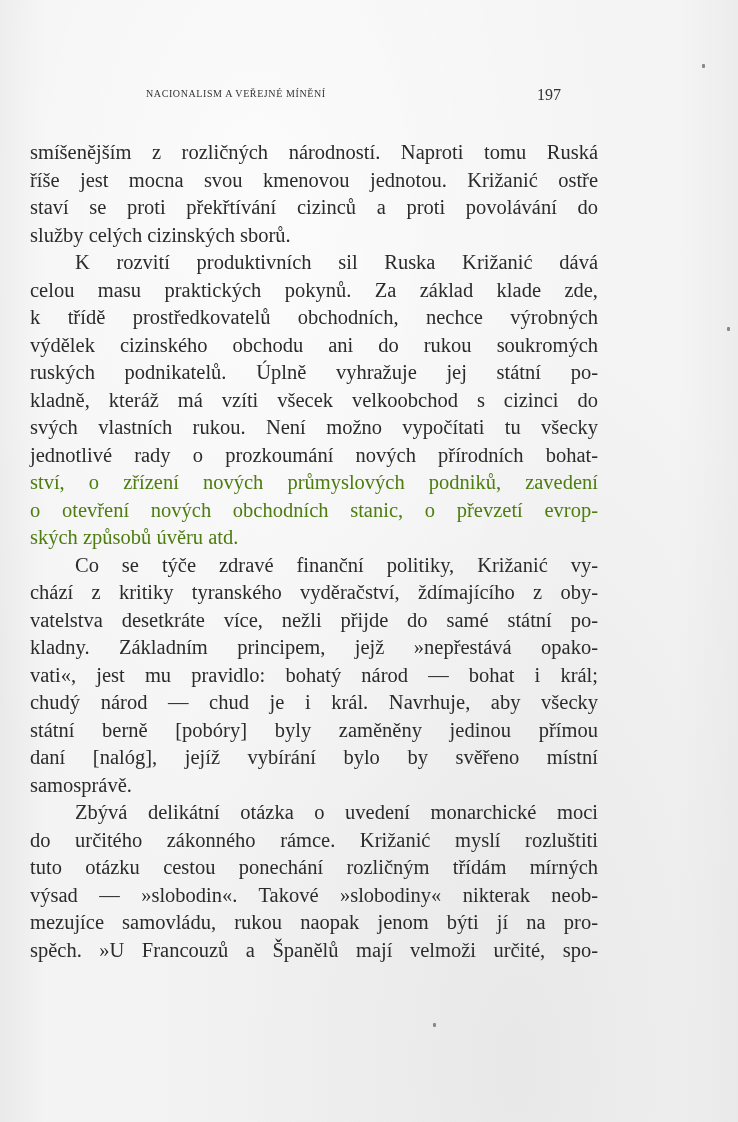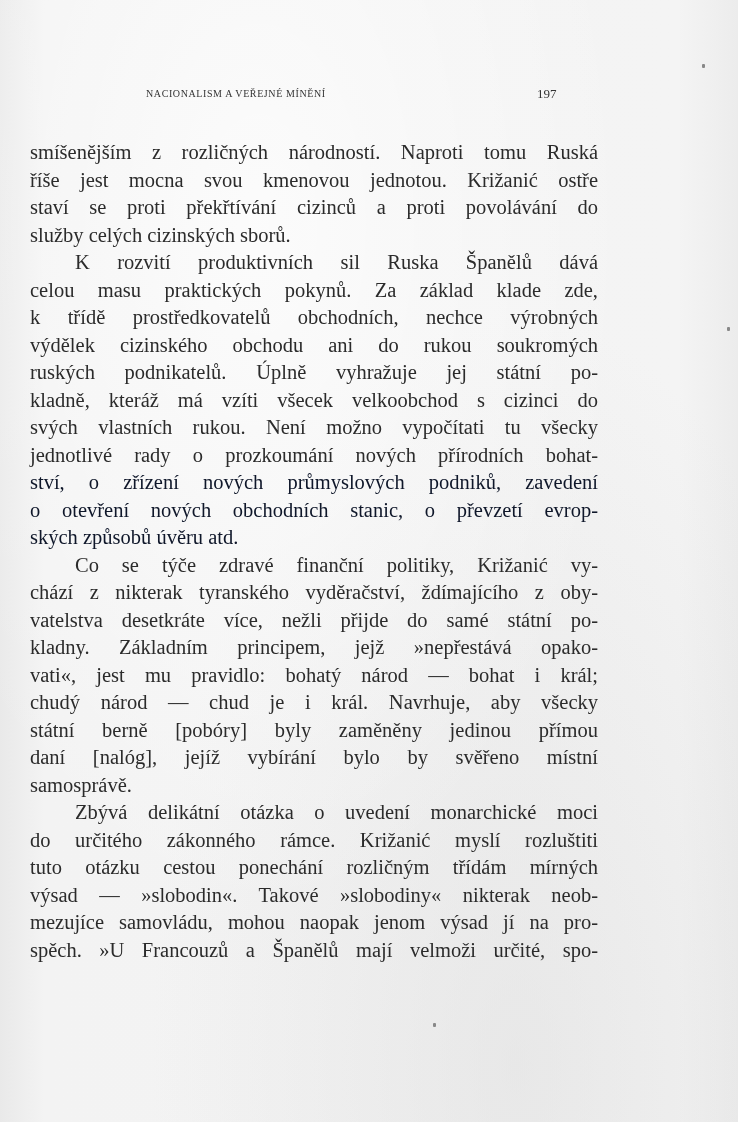--- a/index.html
+++ b/index.html
@@ -16,85 +16,85 @@
   }
   .page { position: absolute; left: 0; top: 0; width: 738px; height: 1122px; }
   .running-head {
     position: absolute; top: 88px; left: 146px; width: 420px;
     font-family: "Liberation Serif", "DejaVu Serif", serif;
     font-size: 10px; letter-spacing: 0.6px; color: #333;
   }
   .page-number {
     position: absolute; top: 86px; left: 537px;
     font-family: "Liberation Serif", "DejaVu Serif", serif;
-    font-size: 13px; color: #333;
+    font-size: 16px; color: #333;
   }
   .body-text {
     position: absolute; top: 139px; left: 30px; width: 568px;
     font-family: "Liberation Serif", "DejaVu Serif", serif;
     font-size: 20.5px; line-height: 27.5px; color: #2b2b2b;
   }
   .line {
     display: block; white-space: nowrap;
     text-align: justify; text-align-last: justify;
     height: 27.5px;
   }
   .line.last { text-align-last: left; }
   .line.indent { padding-left: 45px; }
-  .faded { color: #0f172a; }
+  .faded { color: #4d7c0f; }
   .speck { position: absolute; width: 3px; height: 4px; background: #888; border-radius: 1px; }
 </style>
 </head>
 <body>
 
 <div class="page">
   <div class="running-head">NACIONALISM A VEŘEJNÉ MÍNĚNÍ</div>
   <div class="page-number">197</div>
 
   <div class="body-text">
 
     <div>
       <span class="line">smíšenějším z rozličných národností. Naproti tomu Ruská</span>
       <span class="line">říše jest mocna svou kmenovou jednotou. Križanić ostře</span>
       <span class="line">staví se proti překřtívání cizinců a proti povolávání do</span>
       <span class="line last">služby celých cizinských sborů.</span>
     </div>
 
     <div>
-      <span class="line indent">K rozvití produktivních sil Ruska Španělů dává</span>
+      <span class="line indent">K rozvití produktivních sil Ruska Križanić dává</span>
       <span class="line">celou masu praktických pokynů. Za základ klade zde,</span>
       <span class="line">k třídě prostředkovatelů obchodních, nechce výrobných</span>
       <span class="line">výdělek cizinského obchodu ani do rukou soukromých</span>
       <span class="line">ruských podnikatelů. Úplně vyhražuje jej státní po-</span>
       <span class="line">kladně, kteráž má vzíti všecek velkoobchod s cizinci do</span>
       <span class="line">svých vlastních rukou. Není možno vypočítati tu všecky</span>
       <span class="line">jednotlivé rady o prozkoumání nových přírodních bohat-</span>
       <span class="line faded">ství, o zřízení nových průmyslových podniků, zavedení</span>
       <span class="line faded">o otevření nových obchodních stanic, o převzetí evrop-</span>
       <span class="line last faded">ských způsobů úvěru atd.</span>
     </div>
 
     <div>
       <span class="line indent">Co se týče zdravé finanční politiky, Križanić vy-</span>
-      <span class="line">chází z nikterak tyranského vyděračství, ždímajícího z oby-</span>
+      <span class="line">chází z kritiky tyranského vyděračství, ždímajícího z oby-</span>
       <span class="line">vatelstva desetkráte více, nežli přijde do samé státní po-</span>
       <span class="line">kladny. Základním principem, jejž »nepřestává opako-</span>
       <span class="line">vati«, jest mu pravidlo: bohatý národ — bohat i král;</span>
       <span class="line">chudý národ — chud je i král. Navrhuje, aby všecky</span>
       <span class="line">státní berně [pobóry] byly zaměněny jedinou přímou</span>
       <span class="line">daní [nalóg], jejíž vybírání bylo by svěřeno místní</span>
       <span class="line last">samosprávě.</span>
     </div>
 
     <div>
       <span class="line indent">Zbývá delikátní otázka o uvedení monarchické moci</span>
       <span class="line">do určitého zákonného rámce. Križanić myslí rozluštiti</span>
       <span class="line">tuto otázku cestou ponechání rozličným třídám mírných</span>
       <span class="line">výsad — »slobodin«. Takové »slobodiny« nikterak neob-</span>
-      <span class="line">mezujíce samovládu, mohou naopak jenom výsad jí na pro-</span>
+      <span class="line">mezujíce samovládu, rukou naopak jenom býti jí na pro-</span>
       <span class="line">spěch. »U Francouzů a Španělů mají velmoži určité, spo-</span>
     </div>
   </div>
 
   <div class="speck" style="left:702px; top:64px;"></div>
   <div class="speck" style="left:727px; top:327px;"></div>
   <div class="speck" style="left:433px; top:1023px;"></div>
 </div>
 
 </body></html>

